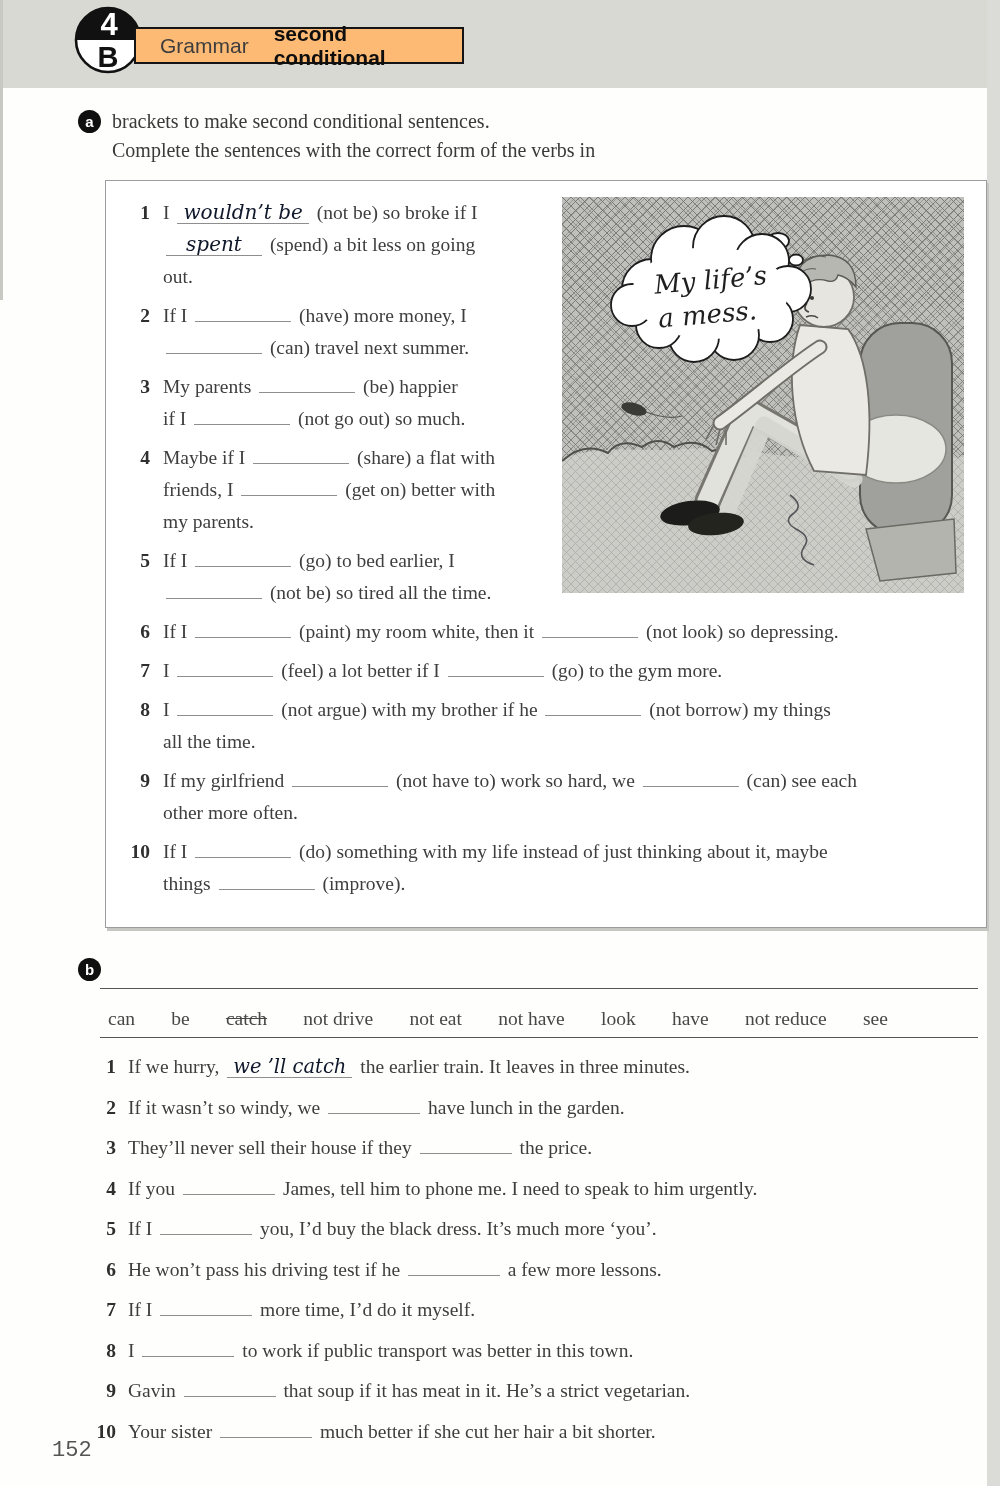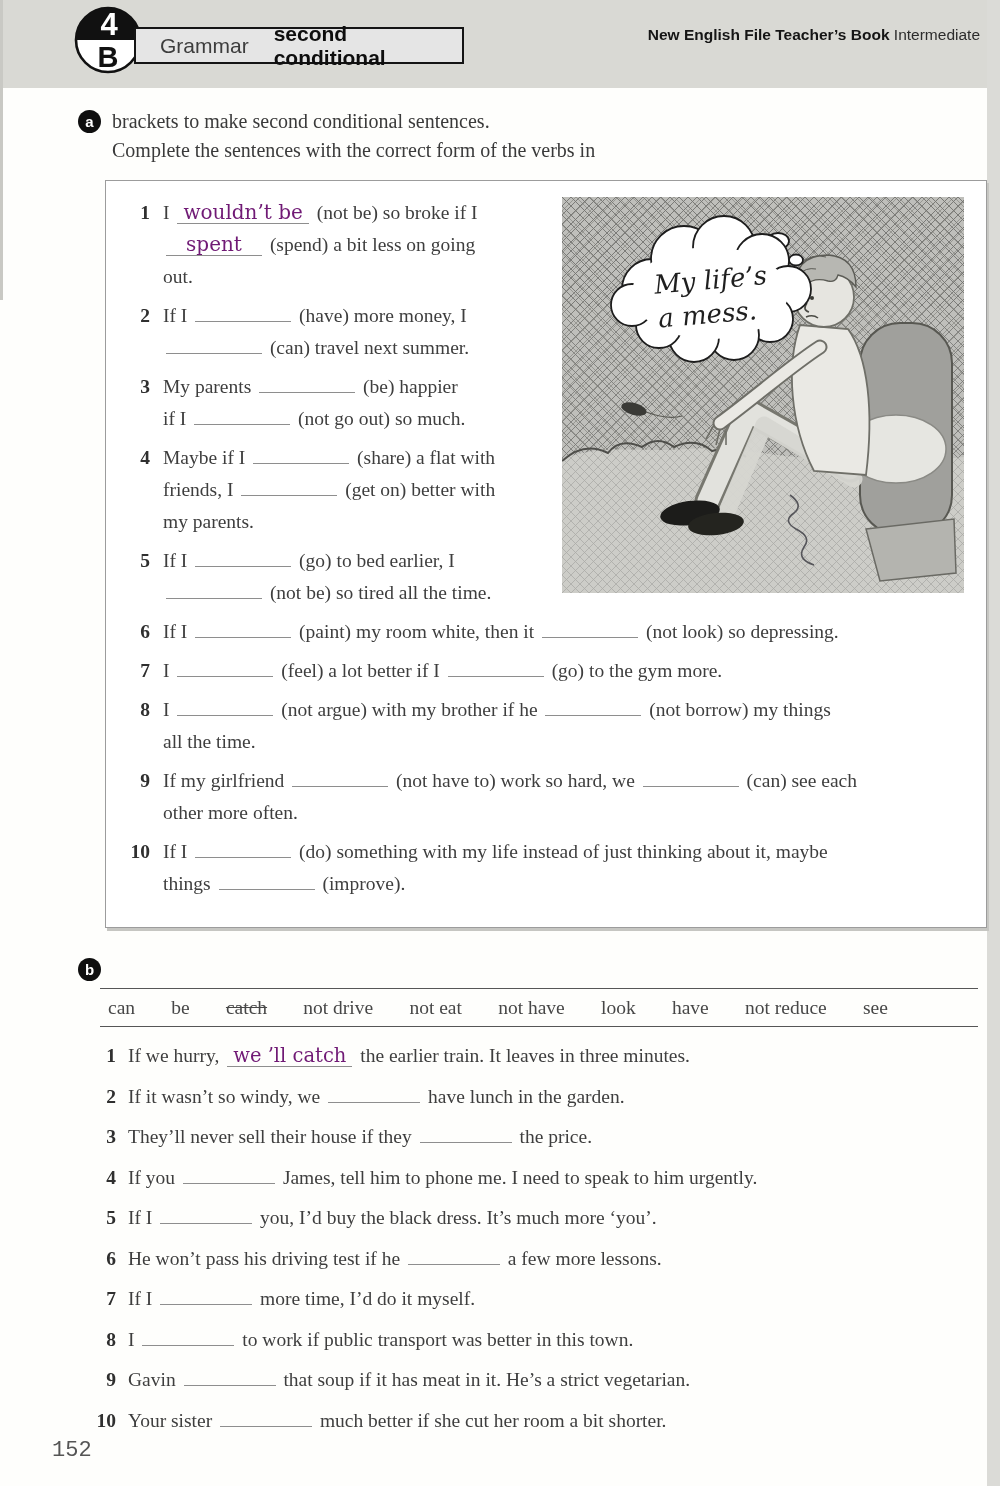--- a/index.html
+++ b/index.html
@@ -9,21 +9,21 @@
     font-family:"Liberation Serif","DejaVu Serif",serif; color:#3e3e3e;
   }
   .band { position:absolute; top:0; left:0; width:1000px; height:88px; background:#d9d9d4; }
   .edge-right { position:absolute; top:0; right:0; width:13px; height:1486px; background:#dbdbd7; }
   .edge-left { position:absolute; top:0; left:0; width:3px; height:300px; background:#c9c9c4; }
 
   
   .badge { position:absolute; left:73px; top:5px; width:70px; height:70px; }
   .title-box {
     position:absolute; left:134px; top:27px; width:330px; height:37px; box-sizing:border-box;
-    background:#e5e5e5; border:2px solid #141414; display:flex; align-items:center; padding-left:24px;
+    background:#fdba74; border:2px solid #141414; display:flex; align-items:center; padding-left:24px;
     font-family:"Liberation Sans",sans-serif; font-size:21px;
   }
   .title-reg { color:#3d3d3d; }
   .title-bold { font-weight:bold; color:#0e0e0e; margin-left:25px; }
   .imprint {
     position:absolute; right:20px; top:24px; text-align:right;
     font-family:"Liberation Sans",sans-serif; font-size:15.5px; line-height:21px; color:#2c2c2c;
   }
   .imprint b { color:#151515; }
 
@@ -43,29 +43,29 @@
   .illustration { float:right; width:402px; height:396px; margin:0 22px 12px 14px; }
   .items-a { font-size:19.5px; }
   .items-a .item { position:relative; padding-left:57px; line-height:32px; margin-bottom:7px; }
   .items-a .num { position:absolute; left:12px; width:32px; text-align:right; font-weight:bold; color:#2f2f2f; }
   .items-a .item:nth-child(n+6) { clear:right; }
 
   .blank {
     display:inline-block; min-width:96px; border-bottom:1.5px solid #8e8e8e;
     text-align:center; line-height:21px; margin:0 3px; vertical-align:baseline;
   }
-  .hand { font-family:"DejaVu Serif",serif; font-size:20px; color:#701a75; padding:0 6px; }
+  .hand { font-style:italic; font-family:"DejaVu Serif",serif; font-size:20px; color:#0f172a; padding:0 6px; }
 
   
   .sec-b { position:absolute; left:78px; top:955px; width:900px; }
   .instr-b { display:flex; gap:10px; font-size:19.5px; color:#3a3a3a; line-height:27px; }
   .word-bank {
     margin-left:22px; margin-top:7px; width:878px; box-sizing:border-box;
     border-top:1.5px solid #565656; border-bottom:1.5px solid #565656;
-    padding:8px 90px 7px 8px; display:flex; justify-content:space-between;
+    padding:19px 90px 7px 8px; display:flex; justify-content:space-between;
     font-size:19.5px; color:#474747;
   }
   .wb-word.struck { text-decoration:line-through; }
   .items-b { margin-top:16px; font-size:19.5px; }
   .items-b .item { position:relative; padding-left:50px; line-height:25px; margin-bottom:15.5px; }
   .items-b .num { position:absolute; left:0; width:38px; text-align:right; font-weight:bold; color:#2f2f2f; }
   .items-b .blank { min-width:92px; }
   .items-b .hand { font-size:19.5px; }
 
   .page-num { position:absolute; left:52px; top:1438px; font-size:22px; color:#555;font-family:Liberation Mono, monospace; }
@@ -85,21 +85,20 @@
     <text x="35" y="62" text-anchor="middle" fill="#111111" font-family="Liberation Sans, sans-serif" font-weight="bold" font-size="29">B</text>
   </svg>
 </div>
 
 <div class="title-box">
   <span class="title-reg">Grammar</span>
   <span class="title-bold">second conditional</span>
 </div>
 
 <div class="imprint">
-  <div><b>New English File Teacher’s Book</b><span> Intermediate</span></div>
 </div>
 
 <div class="instr-a">
   <span class="marker">a</span>
   <div class="instr-lines">
     <div>brackets to make second conditional sentences.</div>
     <div>Complete the sentences with the correct form of the verbs in</div>
   </div>
 </div>
 
@@ -202,17 +201,17 @@
   <div class="items-b">
       <div class="item"><span class="num">1</span><span>If we hurry, </span><span class="blank"><span class="hand">we ’ll catch</span></span><span> the earlier train. It leaves in three minutes.</span></div>
       <div class="item"><span class="num">2</span><span>If it wasn’t so windy, we </span><span class="blank"></span><span> have lunch in the garden.</span></div>
       <div class="item"><span class="num">3</span><span>They’ll never sell their house if they </span><span class="blank"></span><span> the price.</span></div>
       <div class="item"><span class="num">4</span><span>If you </span><span class="blank"></span><span> James, tell him to phone me. I need to speak to him urgently.</span></div>
       <div class="item"><span class="num">5</span><span>If I </span><span class="blank"></span><span> you, I’d buy the black dress. It’s much more ‘you’.</span></div>
       <div class="item"><span class="num">6</span><span>He won’t pass his driving test if he </span><span class="blank"></span><span> a few more lessons.</span></div>
       <div class="item"><span class="num">7</span><span>If I </span><span class="blank"></span><span> more time, I’d do it myself.</span></div>
       <div class="item"><span class="num">8</span><span>I </span><span class="blank"></span><span> to work if public transport was better in this town.</span></div>
       <div class="item"><span class="num">9</span><span>Gavin </span><span class="blank"></span><span> that soup if it has meat in it. He’s a strict vegetarian.</span></div>
-      <div class="item"><span class="num">10</span><span>Your sister </span><span class="blank"></span><span> much better if she cut her room a bit shorter.</span></div>
+      <div class="item"><span class="num">10</span><span>Your sister </span><span class="blank"></span><span> much better if she cut her hair a bit shorter.</span></div>
     </div>
 </div>
 
 <div class="page-num">152</div>
 
 </body></html>

